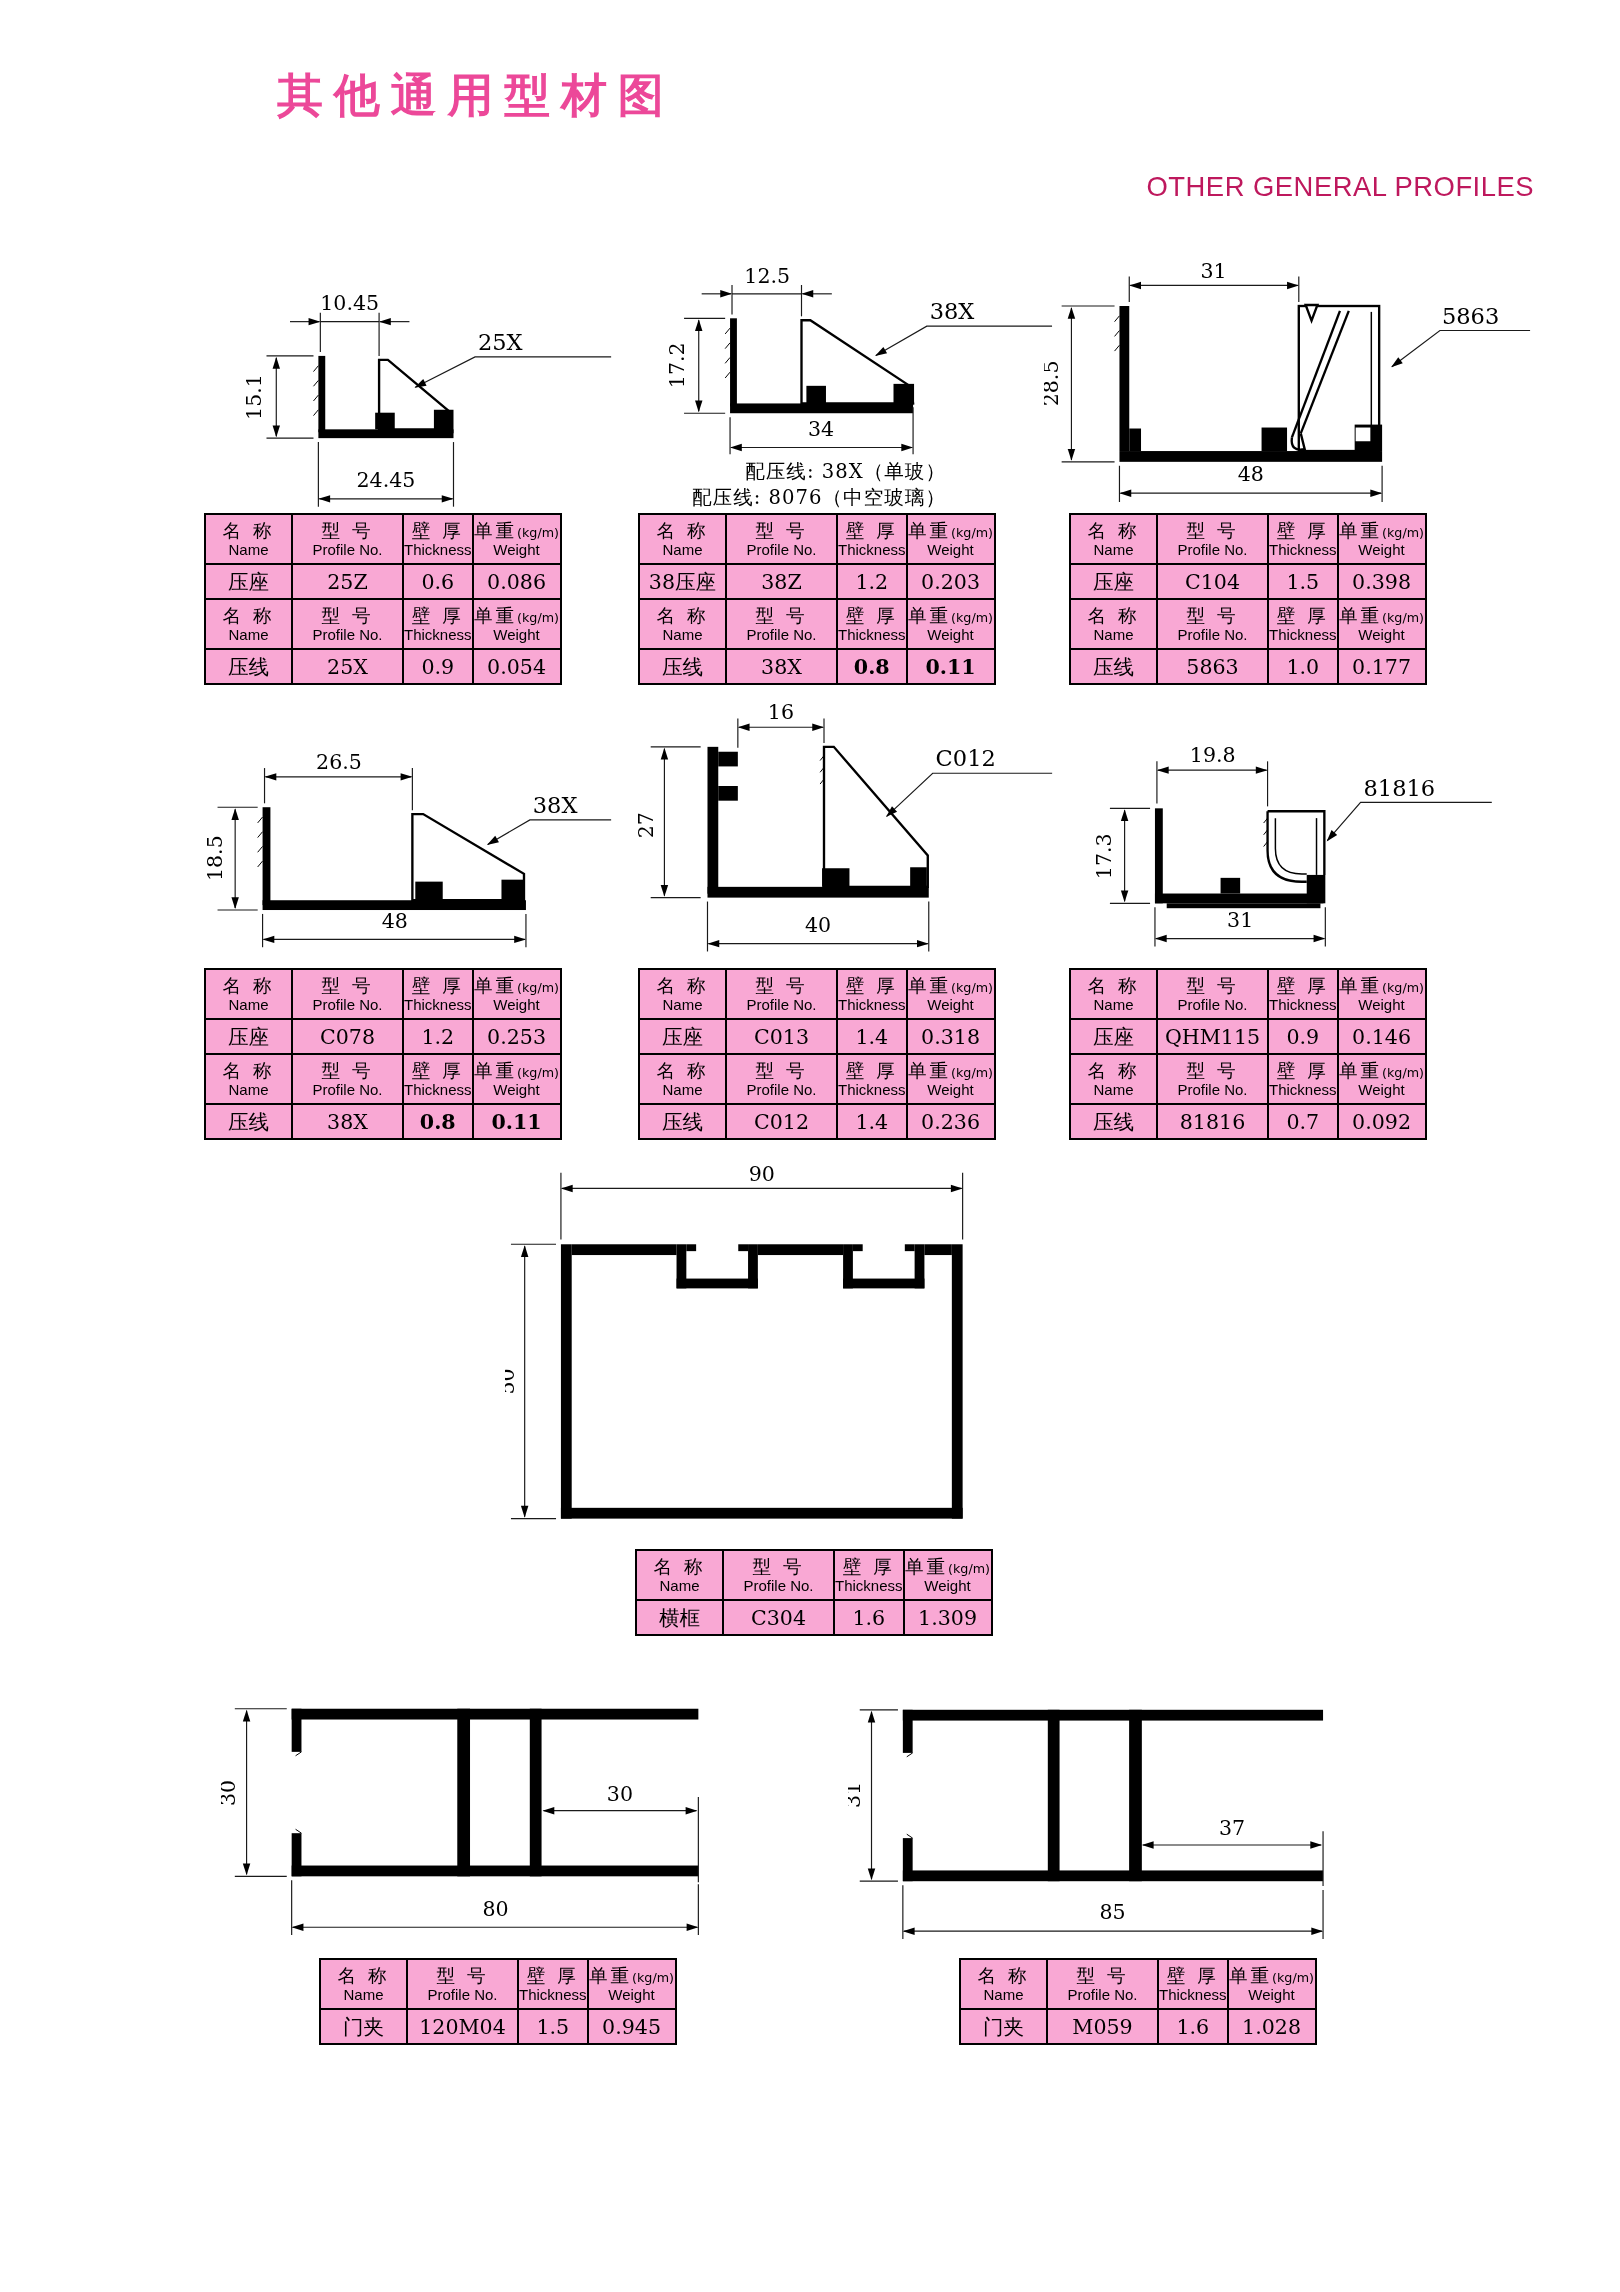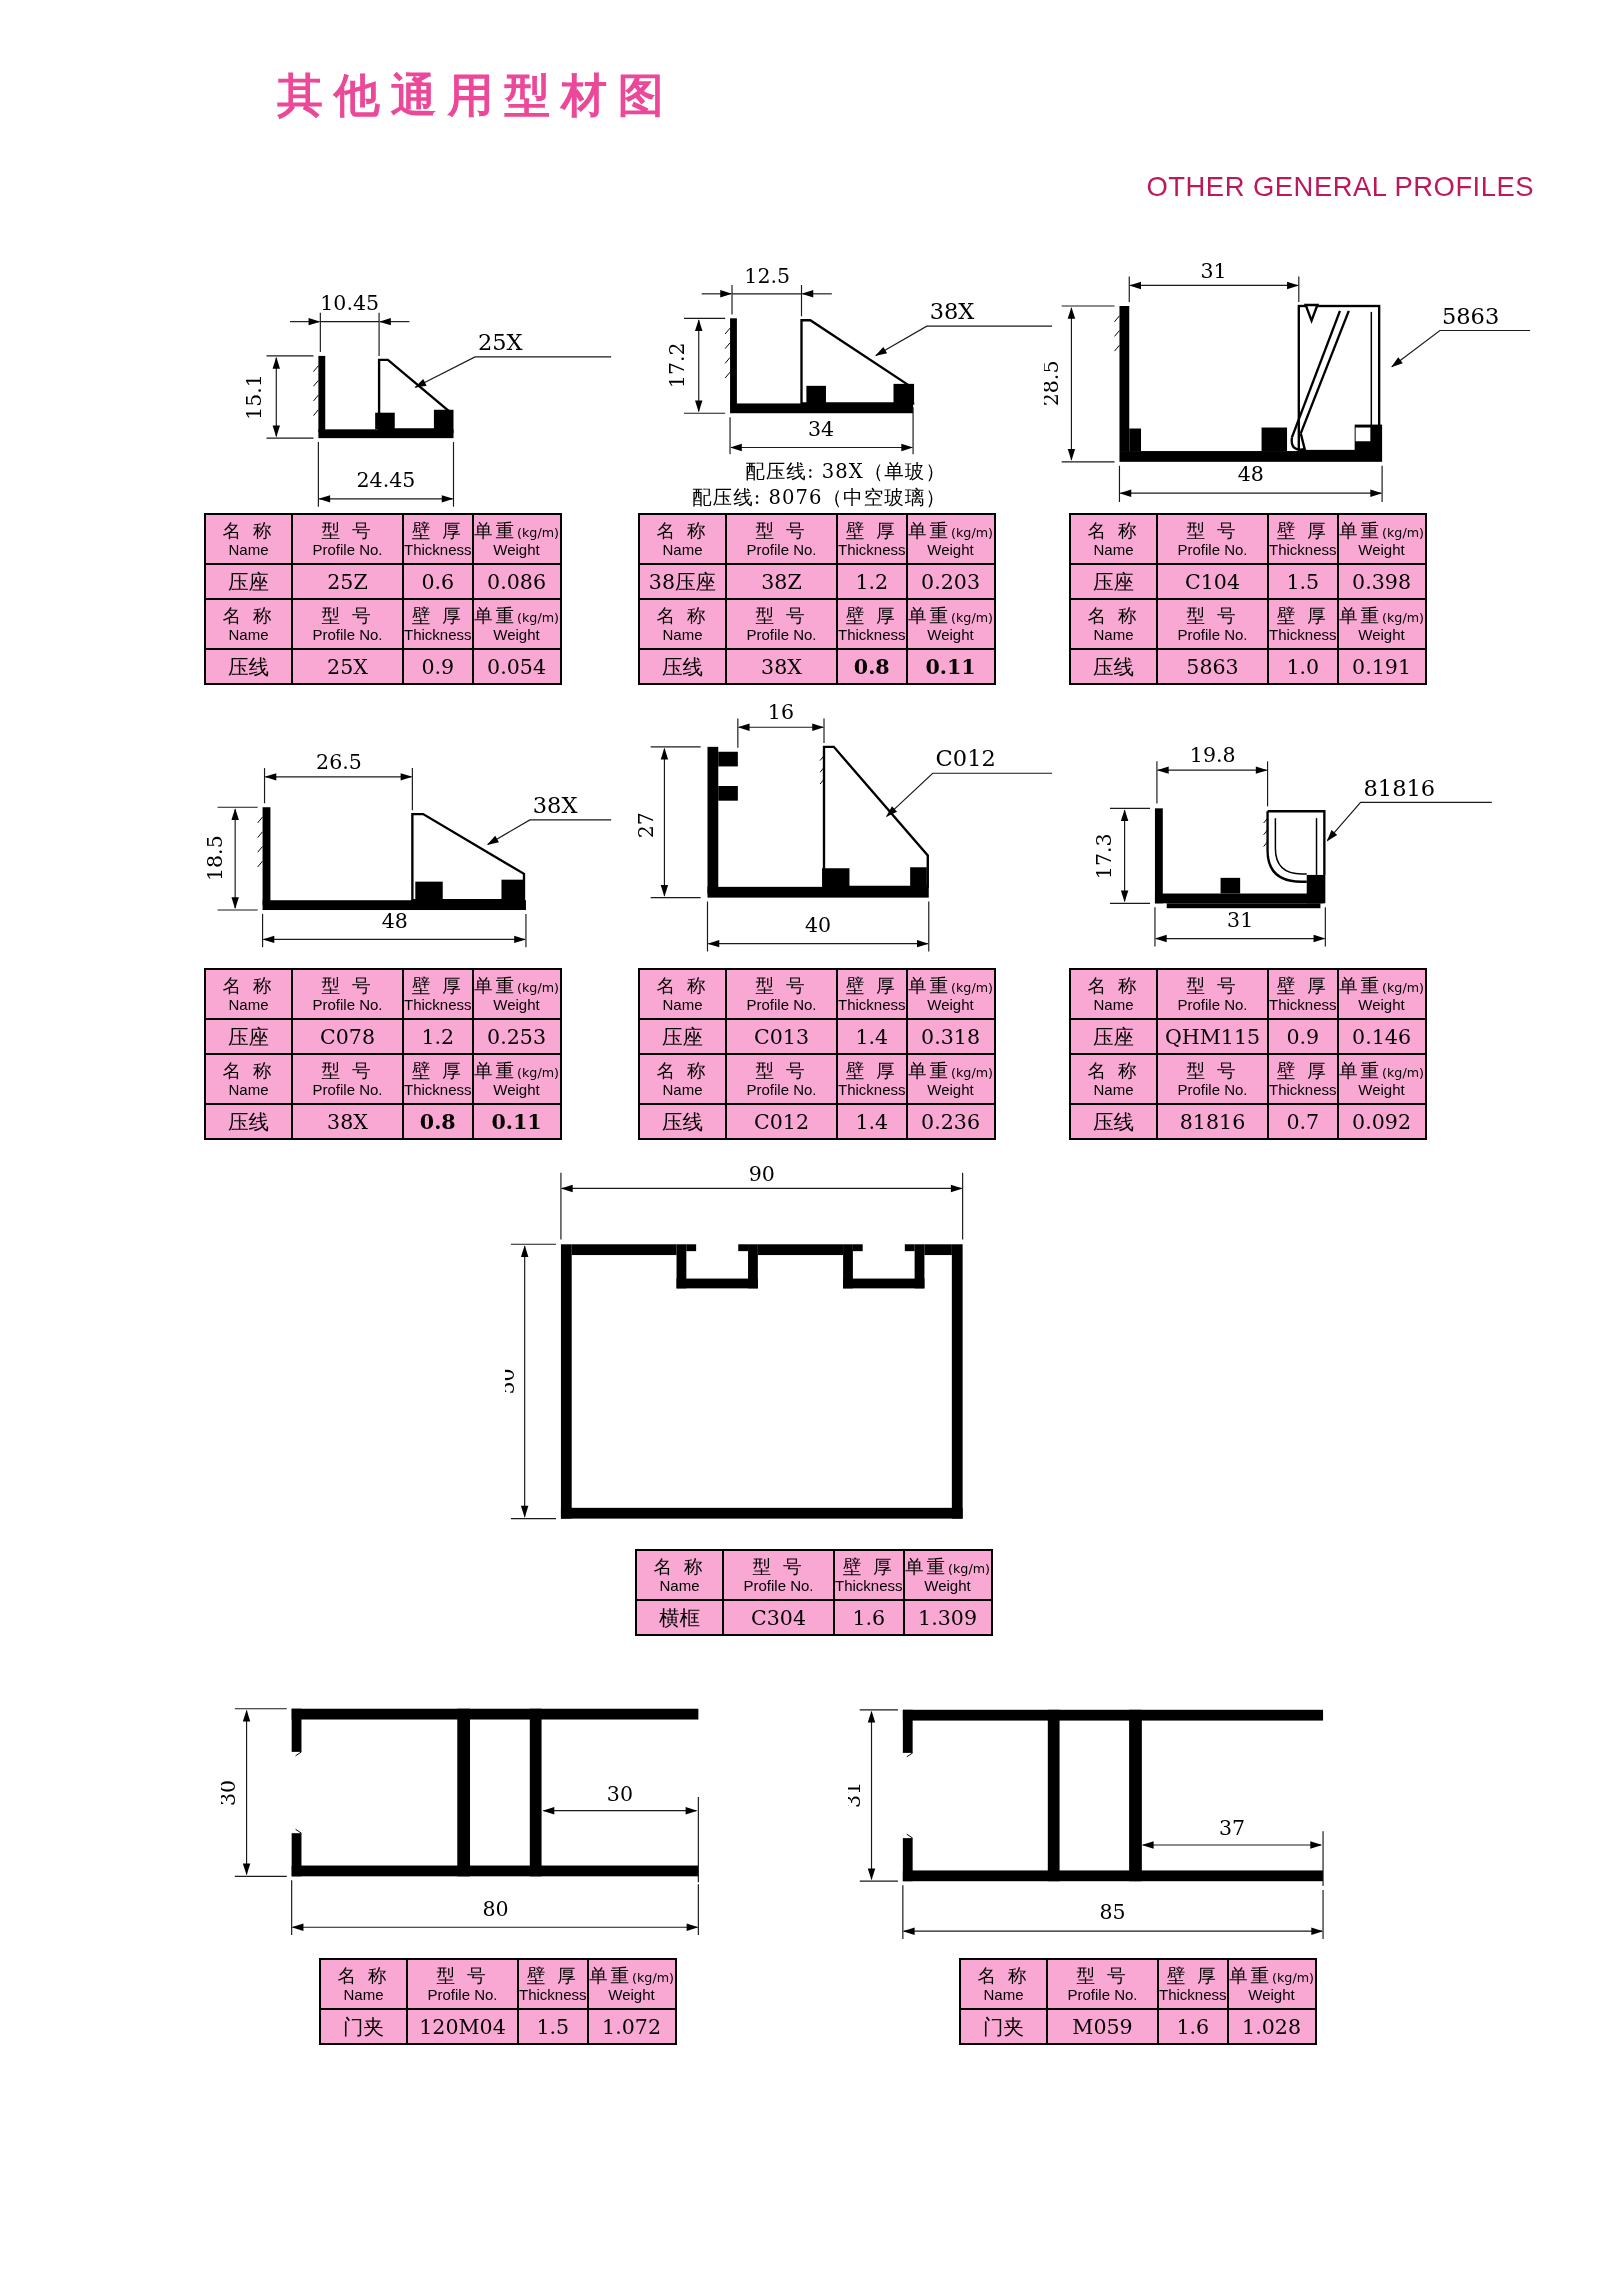--- a/index.html
+++ b/index.html
@@ -491,21 +491,21 @@
           </td>
   <td class="hc">
             <div class="hcn"><span>单重</span><span class="unit">(kg/m)</span></div>
             <div class="hen">Weight</div>
           </td>
 </tr>
     <tr class="drow">
       <td>压线</td>
       <td>5863</td>
       <td>1.0</td>
-      <td>0.191</td>
+      <td>0.177</td>
     </tr>
   </tbody>
     </table>
 
   <table class="ptable" style="left:204px;top:968px">
     <colgroup>
         <col class="c1">
         <col class="c2">
         <col class="c3">
         <col class="c4">
@@ -738,21 +738,21 @@
           </td>
   <td class="hc">
             <div class="hcn"><span>单重</span><span class="unit">(kg/m)</span></div>
             <div class="hen">Weight</div>
           </td>
 </tr>
     <tr class="drow">
       <td>门夹</td>
       <td>120M04</td>
       <td>1.5</td>
-      <td>1.072</td>
+      <td>0.945</td>
     </tr>
   </tbody>
     </table>
 
   <table class="ptable" style="left:959px;top:1958px">
     <colgroup>
         <col class="c1">
         <col class="c2">
         <col class="c3">
         <col class="c4">

